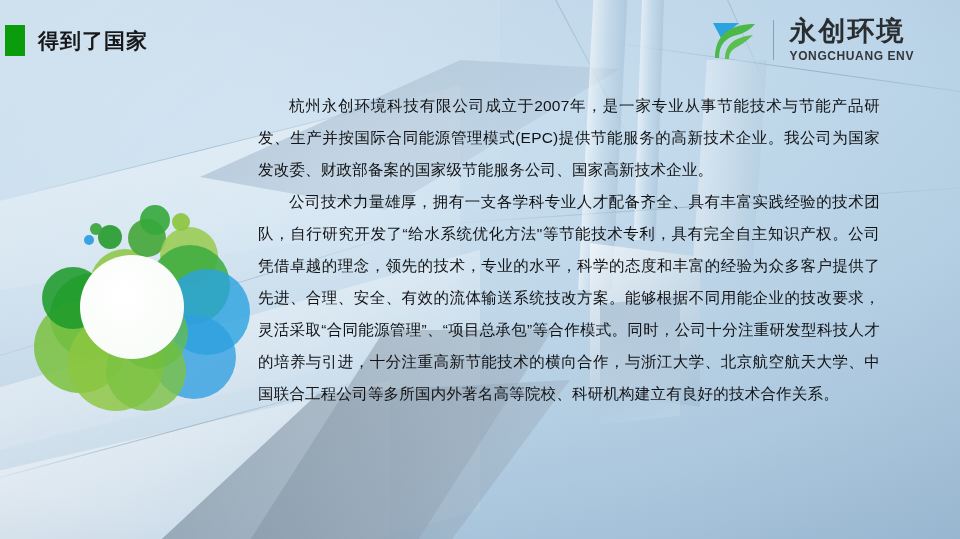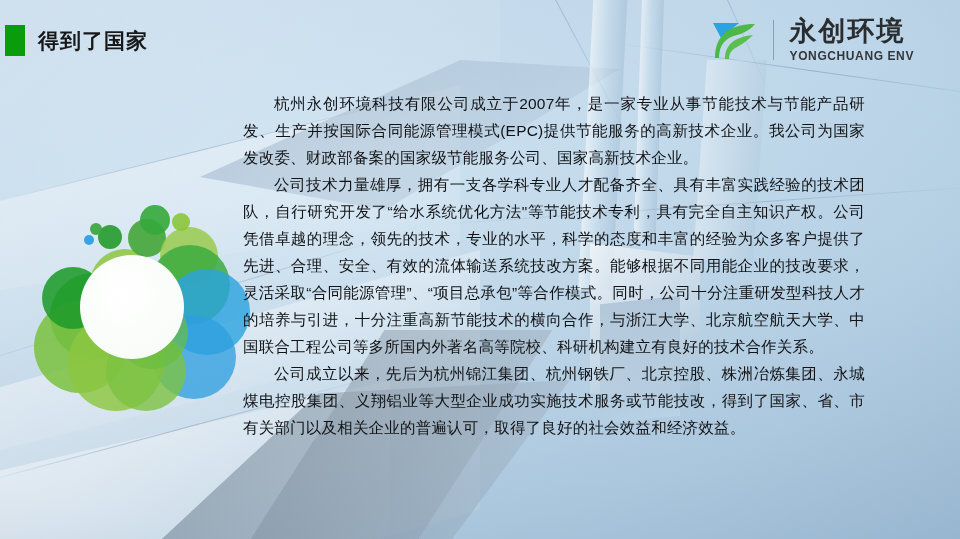--- a/index.html
+++ b/index.html
@@ -105,22 +105,22 @@
   .circle-art{position:absolute;left:32px;top:205px;width:210px;height:210px;}
   .circle-art .c{position:absolute;border-radius:50%;}
   .ring-core{position:absolute;left:48px;top:50px;width:104px;height:104px;border-radius:50%;
     background:radial-gradient(circle at 42% 38%,#ffffff,#f6fbf6);z-index:9;}
   .num01{position:absolute;left:48px;top:50px;width:104px;height:104px;border-radius:50%;
     display:flex;align-items:center;justify-content:center;z-index:10;
     font-size:22px;color:#1e7a1e;letter-spacing:2px;
     font-family:"DejaVu Sans Mono","Liberation Mono",monospace;}
 
   
-  .body-copy{position:absolute;left:243px;top:90px;width:622px;
-    font-size:15.5px;line-height:27px;color:#111316;
+  .body-copy{position:absolute;left:258px;top:90px;width:622px;
+    font-size:15.5px;line-height:32px;color:#111316;
     font-family:"Liberation Sans","DejaVu Sans",sans-serif;
     text-align:justify;text-justify:inter-character;letter-spacing:.2px;}
   .body-copy p{margin:0;text-indent:2em;}
 </style>
 </head>
 <body>
 
 <div id="slide">
 
   <div class="bg-layer">
@@ -189,16 +189,15 @@
         <div class="c" style="left: 74px; top: 126px; width: 80px; height: 80px; background: rgb(124, 194, 66); opacity: 0.8;"></div>
         <div class="c" style="left: 10px; top: 62px; width: 62px; height: 62px; background: rgb(31, 155, 43); opacity: 0.88;"></div>
         <div class="c" style="left: 84px; top: 92px; width: 72px; height: 72px; background: rgb(107, 189, 63); opacity: 0.7;"></div>
       </div>
     <div class="ring-core"></div>
   </div>
 
   <div class="body-copy" id="body-copy">
       <p>杭州永创环境科技有限公司成立于2007年，是一家专业从事节能技术与节能产品研发、生产并按国际合同能源管理模式(EPC)提供节能服务的高新技术企业。我公司为国家发改委、财政部备案的国家级节能服务公司、国家高新技术企业。</p>
       <p>公司技术力量雄厚，拥有一支各学科专业人才配备齐全、具有丰富实践经验的技术团队，自行研究开发了“给水系统优化方法"等节能技术专利，具有完全自主知识产权。公司凭借卓越的理念，领先的技术，专业的水平，科学的态度和丰富的经验为众多客户提供了先进、合理、安全、有效的流体输送系统技改方案。能够根据不同用能企业的技改要求，灵活采取“合同能源管理”、“项目总承包”等合作模式。同时，公司十分注重研发型科技人才的培养与引进，十分注重高新节能技术的横向合作，与浙江大学、北京航空航天大学、中国联合工程公司等多所国内外著名高等院校、科研机构建立有良好的技术合作关系。</p>
-      <p>公司成立以来，先后为杭州锦江集团、杭州钢铁厂、北京控股、株洲冶炼集团、永城煤电控股集团、义翔铝业等大型企业成功实施技术服务或节能技改，得到了国家、省、市有关部门以及相关企业的普遍认可，取得了良好的社会效益和经济效益。</p>
     </div>
 
 </div>
 
 </body></html>

